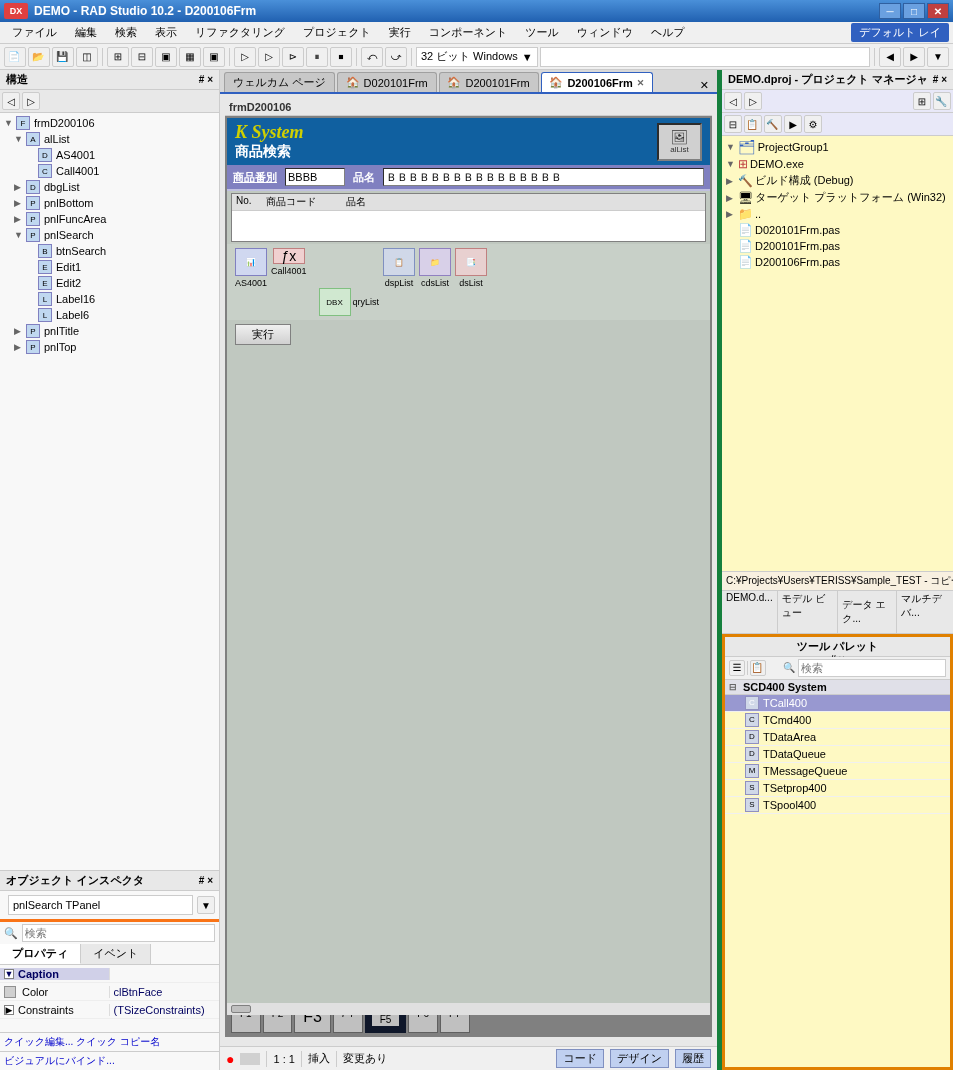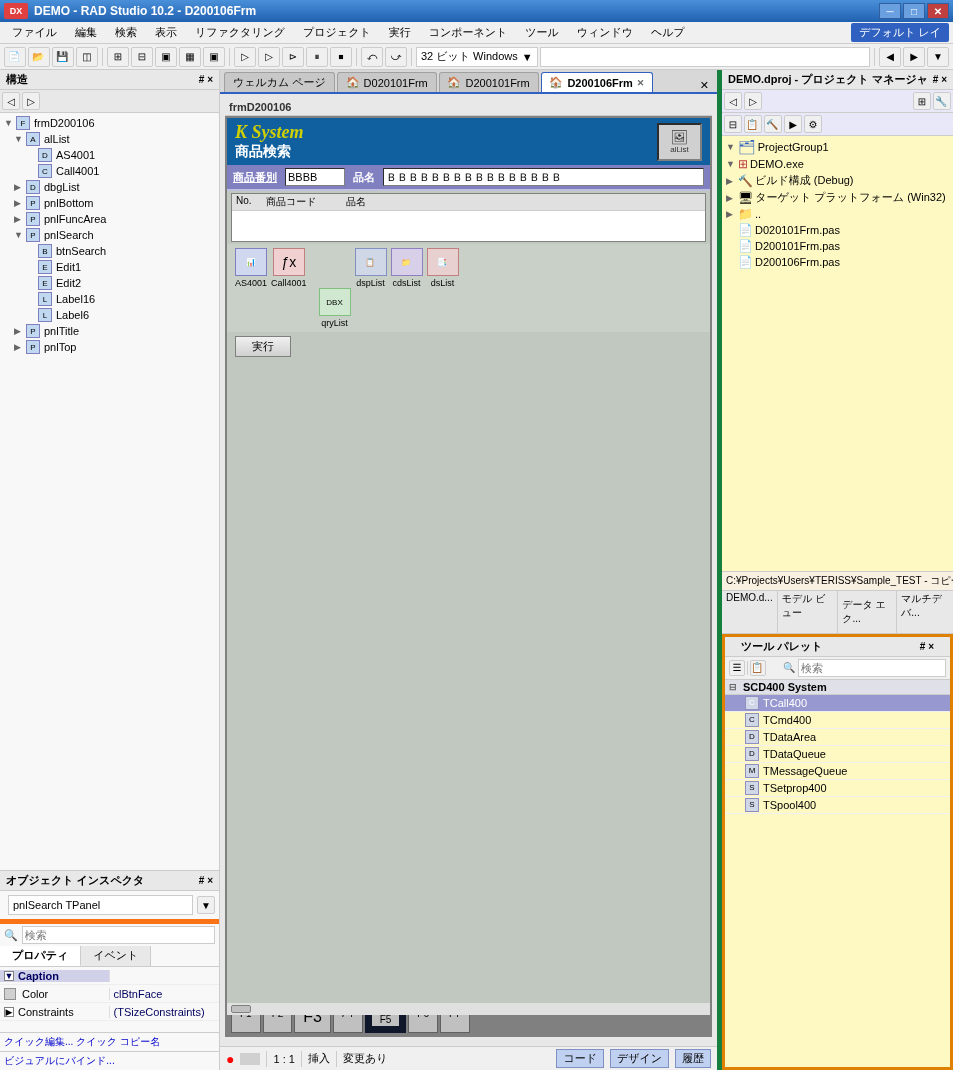--- a/index.html
+++ b/index.html
@@ -232,21 +232,21 @@
         <div class="tree-icon">P</div>
         <span>pnlTop</span>
       </div>
     </div>
 
     <div class="obj-inspector">
       <div class="obj-inspector-header">
         <span>オブジェクト インスペクタ</span>
         <span style="font-size:10px;"># ×</span>
       </div>
-      <div style="display:flex;align-items:center;padding:2px 4px;border-bottom:5px solid #f97316;">
+      <div style="display:flex;align-items:center;padding:2px 4px;border-bottom:3px solid #f97316;">
         <div class="obj-selector">
           <span>pnlSearch TPanel</span>
         </div>
         <div class="tb-btn" style="width:18px;height:18px;flex-shrink:0;">▼</div>
       </div>
       <div class="search-row">
         <span>🔍</span>
         <input class="search-input" type="text" placeholder="検索" style="">
       </div>
       <div class="tabs-row">
@@ -348,24 +348,24 @@
             </div>
             <div style="height:30px;"></div>
           </div>
 
           <div style="display:flex;gap:4px;padding:4px 8px;background:#c8d0c8;">
             <div style="display:flex;flex-direction:column;align-items:center;font-size:9px;gap:2px;">
               <div style="width:32px;height:28px;background:#d0d8f0;border:1px solid #8080c0;display:flex;align-items:center;justify-content:center;font-size:8px;">📊</div>
               <span>AS4001</span>
             </div>
             <div style="display:flex;flex-direction:column;align-items:center;font-size:9px;gap:2px;">
-              <div style="width:32px;height:28px;background:#f0d0d0;border:1px solid #c08080;display:flex;align-items:center;justify-content:center;font-size:14px;">ƒx</div>
+              <div style="width:32px;height:16px;background:#f0d0d0;border:1px solid #c08080;display:flex;align-items:center;justify-content:center;font-size:14px;">ƒx</div>
               <span>Call4001</span>
             </div>
-            <div style="display:flex;flex-direction:column;align-items:center;font-size:9px;gap:2px;margin-left:8px;margin-top:40px;">
+            <div style="display:flex;flex-direction:row;align-items:center;font-size:9px;gap:2px;margin-left:8px;margin-top:40px;">
               <div style="width:32px;height:28px;background:#d0e8d0;border:1px solid #80c080;display:flex;align-items:center;justify-content:center;font-size:8px;">DBX</div>
               <span>qryList</span>
             </div>
             <div style="display:flex;flex-direction:column;align-items:center;font-size:9px;gap:2px;">
               <div style="width:32px;height:28px;background:#d0d8e8;border:1px solid #8090c0;display:flex;align-items:center;justify-content:center;font-size:8px;">📋</div>
               <span>dspList</span>
             </div>
             <div style="display:flex;flex-direction:column;align-items:center;font-size:9px;gap:2px;">
               <div style="width:32px;height:28px;background:#d8d0e8;border:1px solid #9080c0;display:flex;align-items:center;justify-content:center;font-size:8px;">📁</div>
               <span>cdsList</span>
@@ -482,21 +482,21 @@
     </div>
 
     <div style="display:flex;border-bottom:1px solid #ccc;background:#e8e8e8;">
       <div style="padding:1px 4px;font-size:10px;border-right:1px solid #ccc;cursor:pointer;">DEMO.d...</div>
       <div style="padding:1px 4px;font-size:10px;border-right:1px solid #ccc;cursor:pointer;">モデル ビュー</div>
       <div style="padding:7px 4px;font-size:10px;border-right:1px solid #ccc;cursor:pointer;">データ エク...</div>
       <div style="padding:1px 4px;font-size:10px;cursor:pointer;">マルチデバ...</div>
     </div>
 
     <div style="border:3px solid #e08000;flex:1;display:flex;flex-direction:column;overflow:hidden;">
-      <div style="background:#e8e8e8;padding:2px 16px;font-size:11px;font-weight:bold;border-bottom:1px solid #ccc;height:20px;display:flex;justify-content:space-between;align-items:center;">
+      <div style="background:#e8e8e8;padding:2px 16px;font-size:11px;font-weight:bold;border-bottom:1px solid #ccc;height:20px;display:flex;justify-content:space-between;align-items:center;flex-direction:column;">
         <span>ツール パレット</span>
         <span style="font-size:10px;"># ×</span>
       </div>
       <div style="display:flex;align-items:center;gap:2px;padding:2px 4px;border-bottom:1px solid #ccc;background:#f0f0f0;">
         <div class="tb-btn" style="width:16px;height:16px;">☰</div>
         <div style="width:1px;height:14px;background:#ccc;"></div>
         <div class="tb-btn" style="width:16px;height:16px;">📋</div>
         <div style="flex:1;"></div>
         <span style="font-size:10px;">🔍</span>
         <input class="tool-search-input" type="text" placeholder="検索" style="">

